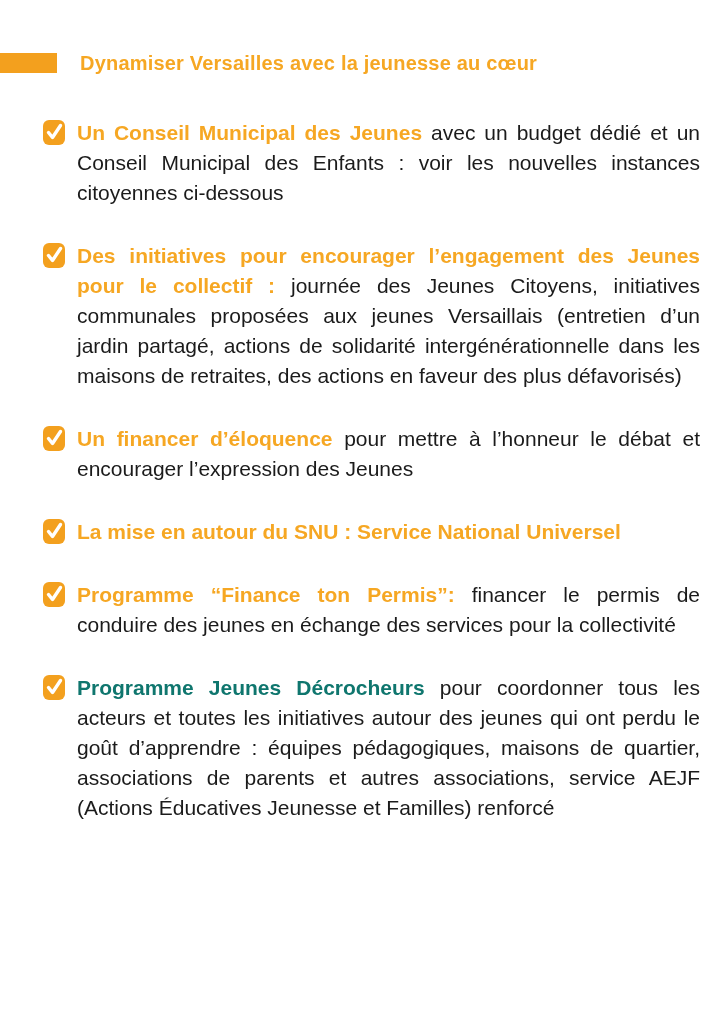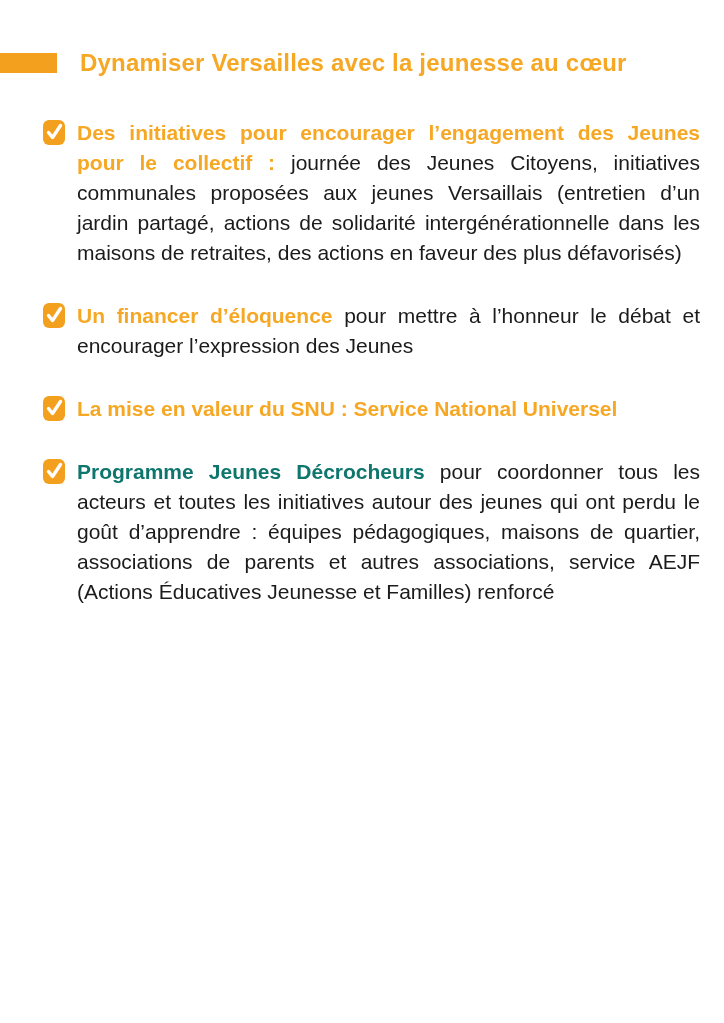--- a/index.html
+++ b/index.html
@@ -26,21 +26,21 @@
   }
   .title-bar {
     display: inline-block;
     width: 57px;
     height: 20px;
     background: #F3A01E;
     margin-right: 23px;
     flex: 0 0 auto;
   }
   .page-title {
-    font-size: 24px;
+    font-size: 20px;
     line-height: 30px;
     font-weight: 700;
     color: #F6A723;
     letter-spacing: 0.2px;
   }
   
   .items {
     list-style: none;
     padding: 0 24px 0 43px;
   }
@@ -78,39 +78,57 @@
     <h1 class="page-title" style="color: rgb(246, 167, 35);">Dynamiser Versailles avec la jeunesse au cœur</h1>
   </header>
   <ul class="items">
       <li class="item">
         <span class="check">
           <svg viewBox="0 0 22 26" xmlns="http://www.w3.org/2000/svg">
             <rect x="0" y="1" width="22" height="25" rx="6" fill="#F3A01E"></rect>
             <path d="M5.5 13.5 L9.5 18.5 L17.5 6.5" fill="none" stroke="#ffffff" stroke-width="3.4" stroke-linecap="round" stroke-linejoin="round"></path>
           </svg>
         </span>
+        <p class="item-text"><span class="hl" style="color: rgb(246, 167, 35);">Un Conseil Municipal des Jeunes</span><span> avec un budget dédié et un Conseil Municipal des Enfants : voir les nouvelles instances citoyennes ci-dessous</span></p>
+      </li>
+      <li class="item">
+        <span class="check">
+          <svg viewBox="0 0 22 26" xmlns="http://www.w3.org/2000/svg">
+            <rect x="0" y="1" width="22" height="25" rx="6" fill="#F3A01E"></rect>
+            <path d="M5.5 13.5 L9.5 18.5 L17.5 6.5" fill="none" stroke="#ffffff" stroke-width="3.4" stroke-linecap="round" stroke-linejoin="round"></path>
+          </svg>
+        </span>
         <p class="item-text"><span class="hl" style="color: rgb(246, 167, 35);">Des initiatives pour encourager l’engagement des Jeunes pour le collectif :</span><span> journée des Jeunes Citoyens, initiatives communales proposées aux jeunes Versaillais (entretien d’un jardin partagé, actions de solidarité intergénérationnelle dans les maisons de retraites, des actions en faveur des plus défavorisés)</span></p>
       </li>
       <li class="item">
         <span class="check">
           <svg viewBox="0 0 22 26" xmlns="http://www.w3.org/2000/svg">
             <rect x="0" y="1" width="22" height="25" rx="6" fill="#F3A01E"></rect>
             <path d="M5.5 13.5 L9.5 18.5 L17.5 6.5" fill="none" stroke="#ffffff" stroke-width="3.4" stroke-linecap="round" stroke-linejoin="round"></path>
           </svg>
         </span>
         <p class="item-text"><span class="hl" style="color: rgb(246, 167, 35);">Un financer d’éloquence</span><span> pour mettre à l’honneur le débat et encourager l’expression des Jeunes</span></p>
       </li>
       <li class="item">
         <span class="check">
           <svg viewBox="0 0 22 26" xmlns="http://www.w3.org/2000/svg">
             <rect x="0" y="1" width="22" height="25" rx="6" fill="#F3A01E"></rect>
             <path d="M5.5 13.5 L9.5 18.5 L17.5 6.5" fill="none" stroke="#ffffff" stroke-width="3.4" stroke-linecap="round" stroke-linejoin="round"></path>
           </svg>
         </span>
-        <p class="item-text"><span class="hl" style="color: rgb(246, 167, 35);">La mise en valeur du SNU : Service National Universel</span><span></span></p>
+        <p class="item-text"><span class="hl" style="color: rgb(246, 167, 35);">La mise en autour du SNU : Service National Universel</span><span></span></p>
+      </li>
+      <li class="item">
+        <span class="check">
+          <svg viewBox="0 0 22 26" xmlns="http://www.w3.org/2000/svg">
+            <rect x="0" y="1" width="22" height="25" rx="6" fill="#F3A01E"></rect>
+            <path d="M5.5 13.5 L9.5 18.5 L17.5 6.5" fill="none" stroke="#ffffff" stroke-width="3.4" stroke-linecap="round" stroke-linejoin="round"></path>
+          </svg>
+        </span>
+        <p class="item-text"><span class="hl" style="color: rgb(246, 167, 35);">Programme “Finance ton Permis”:</span><span> financer le permis de conduire des jeunes en échange des services pour la collectivité</span></p>
       </li>
       <li class="item">
         <span class="check">
           <svg viewBox="0 0 22 26" xmlns="http://www.w3.org/2000/svg">
             <rect x="0" y="1" width="22" height="25" rx="6" fill="#F3A01E"></rect>
             <path d="M5.5 13.5 L9.5 18.5 L17.5 6.5" fill="none" stroke="#ffffff" stroke-width="3.4" stroke-linecap="round" stroke-linejoin="round"></path>
           </svg>
         </span>
         <p class="item-text"><span class="hl" style="color: #0f766e; margin-top: 28px;">Programme Jeunes Décrocheurs</span><span> pour coordonner tous les acteurs et toutes les initiatives autour des jeunes qui ont perdu le goût d’apprendre : équipes pédagogiques, maisons de quartier, associations de parents et autres associations, service AEJF (Actions Éducatives Jeunesse et Familles) renforcé</span></p>
       </li>

